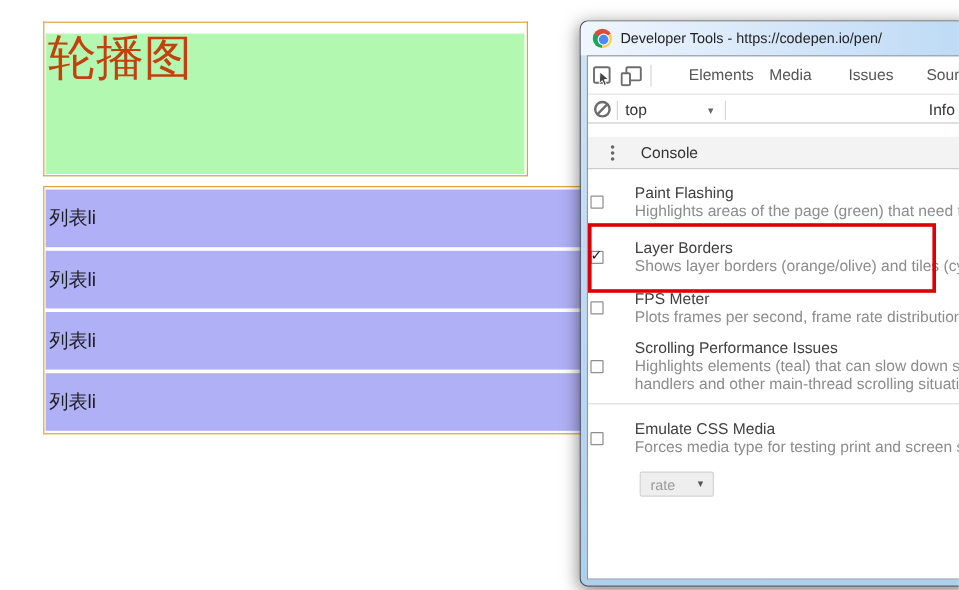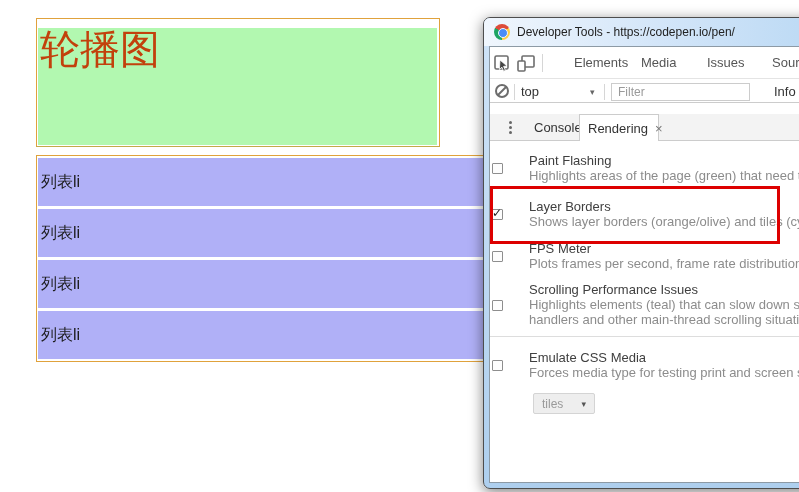--- a/index.html
+++ b/index.html
@@ -137,35 +137,30 @@
         <span class="abs tabtxt" style="left:217px">Issues</span>
         <span class="abs tabtxt" style="left:282px">Sources</span>
       </div>
 
       <div class="row2">
         <span class="abs block-icon"></span>
         <span class="vsep" style="left:24px"></span>
         <span class="abs ctx">top</span>
         <span class="abs dd-arrow" style="left:100px; top:7px">▾</span>
         <span class="vsep" style="left:114px"></span>
-        <input class="abs filter" type="text" placeholder="Filter" style="">
         <span class="abs level">Info</span>
       </div>
 
       <div class="drawerbar">
         <span class="abs dots">
             <i></i>
             <i></i>
             <i></i>
           </span>
         <span class="abs drawtab-inactive">Console</span>
-        <span class="abs drawtab-active">
-          <span class="lbl">Rendering</span>
-          <span class="x">×</span>
-        </span>
       </div>
 
       <div class="panel">
         <div class="opts">
 
           <div class="opt mb-pf">
             <span class="cb"></span>
             <span class="txt">
               <div class="lbl">Paint Flashing</div>
               <div class="dsc">Highlights areas of the page (green) that need to be repainted</div>
@@ -203,21 +198,21 @@
 
           <div class="opt">
             <span class="cb"></span>
             <span class="txt">
               <div class="lbl">Emulate CSS Media</div>
               <div class="dsc">Forces media type for testing print and screen styles</div>
             </span>
           </div>
 
           <div class="mediasel">
-            <span class="val">tiles</span>
+            <span class="val">rate</span>
             <span class="dd-arrow">▾</span>
           </div>
 
         </div>
         <div class="redbox"></div>
       </div>
 
     </div>
   </div>
 </div>

